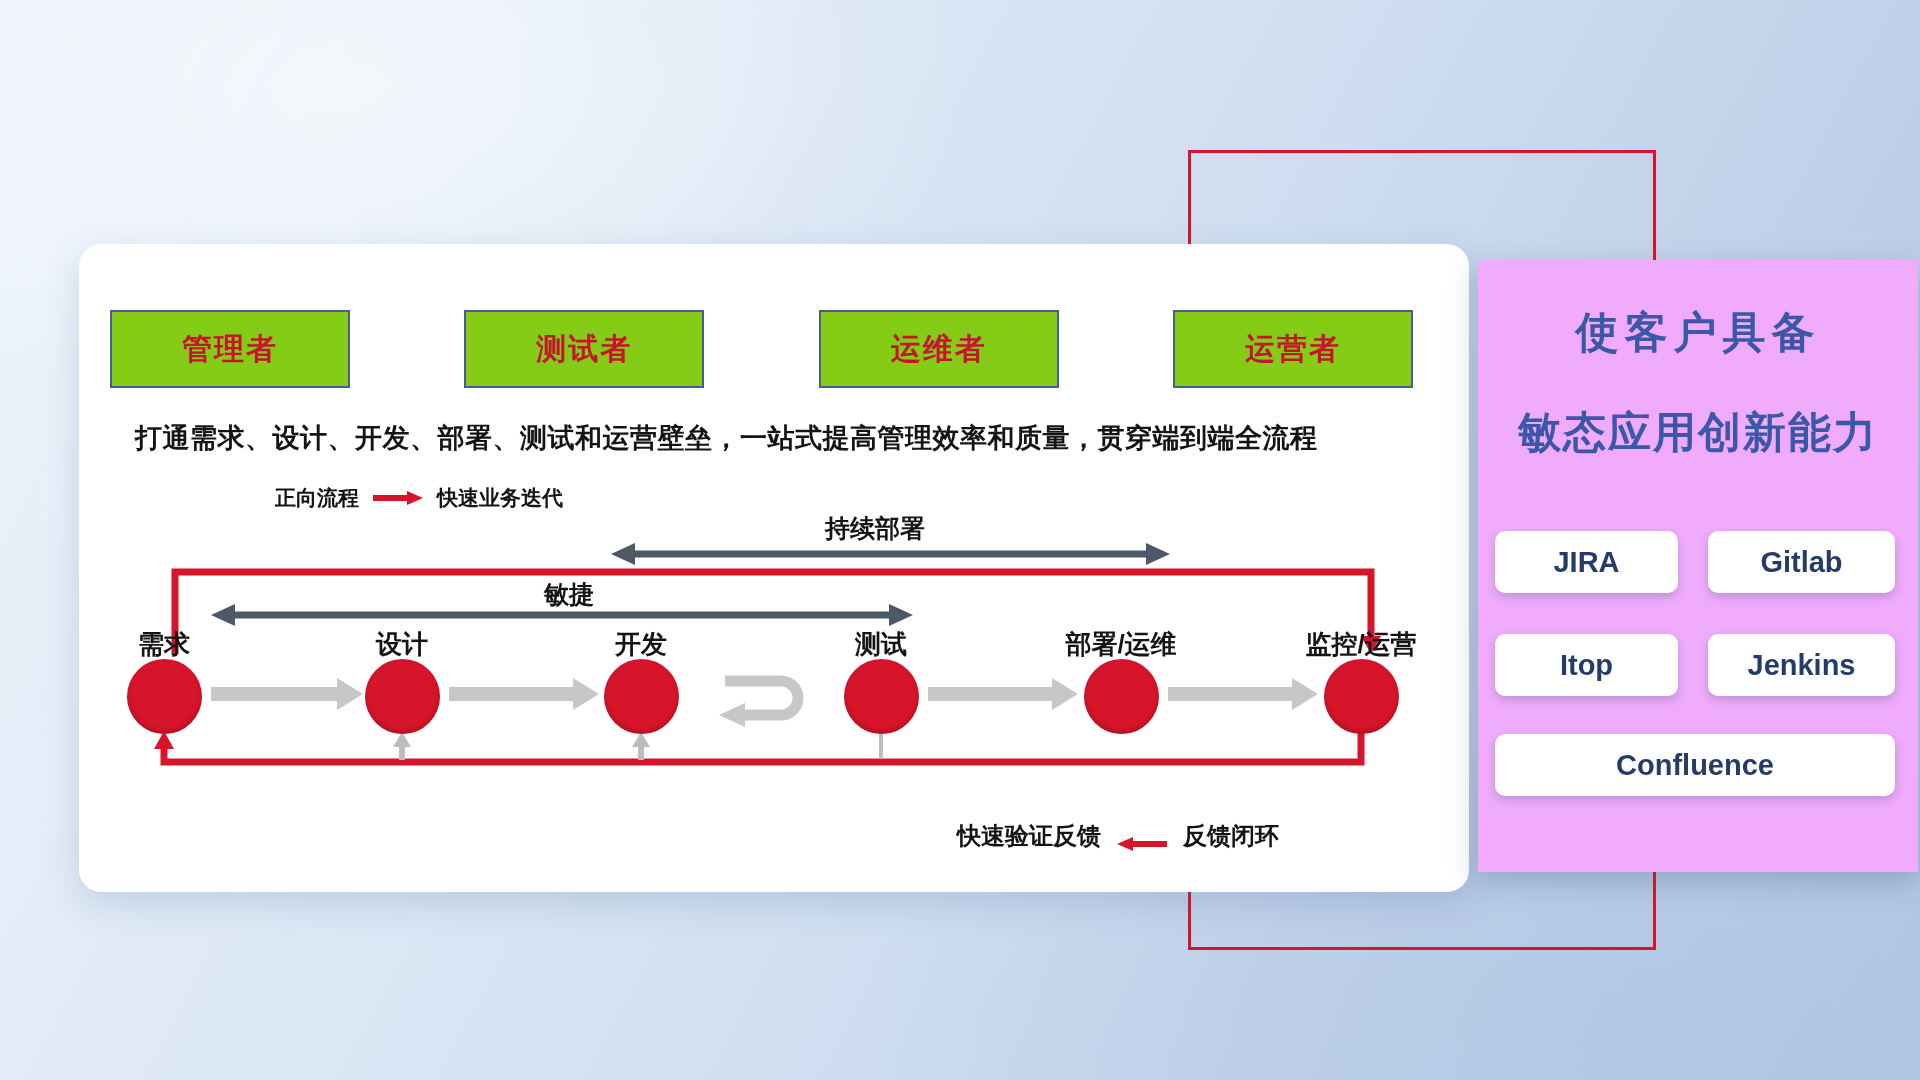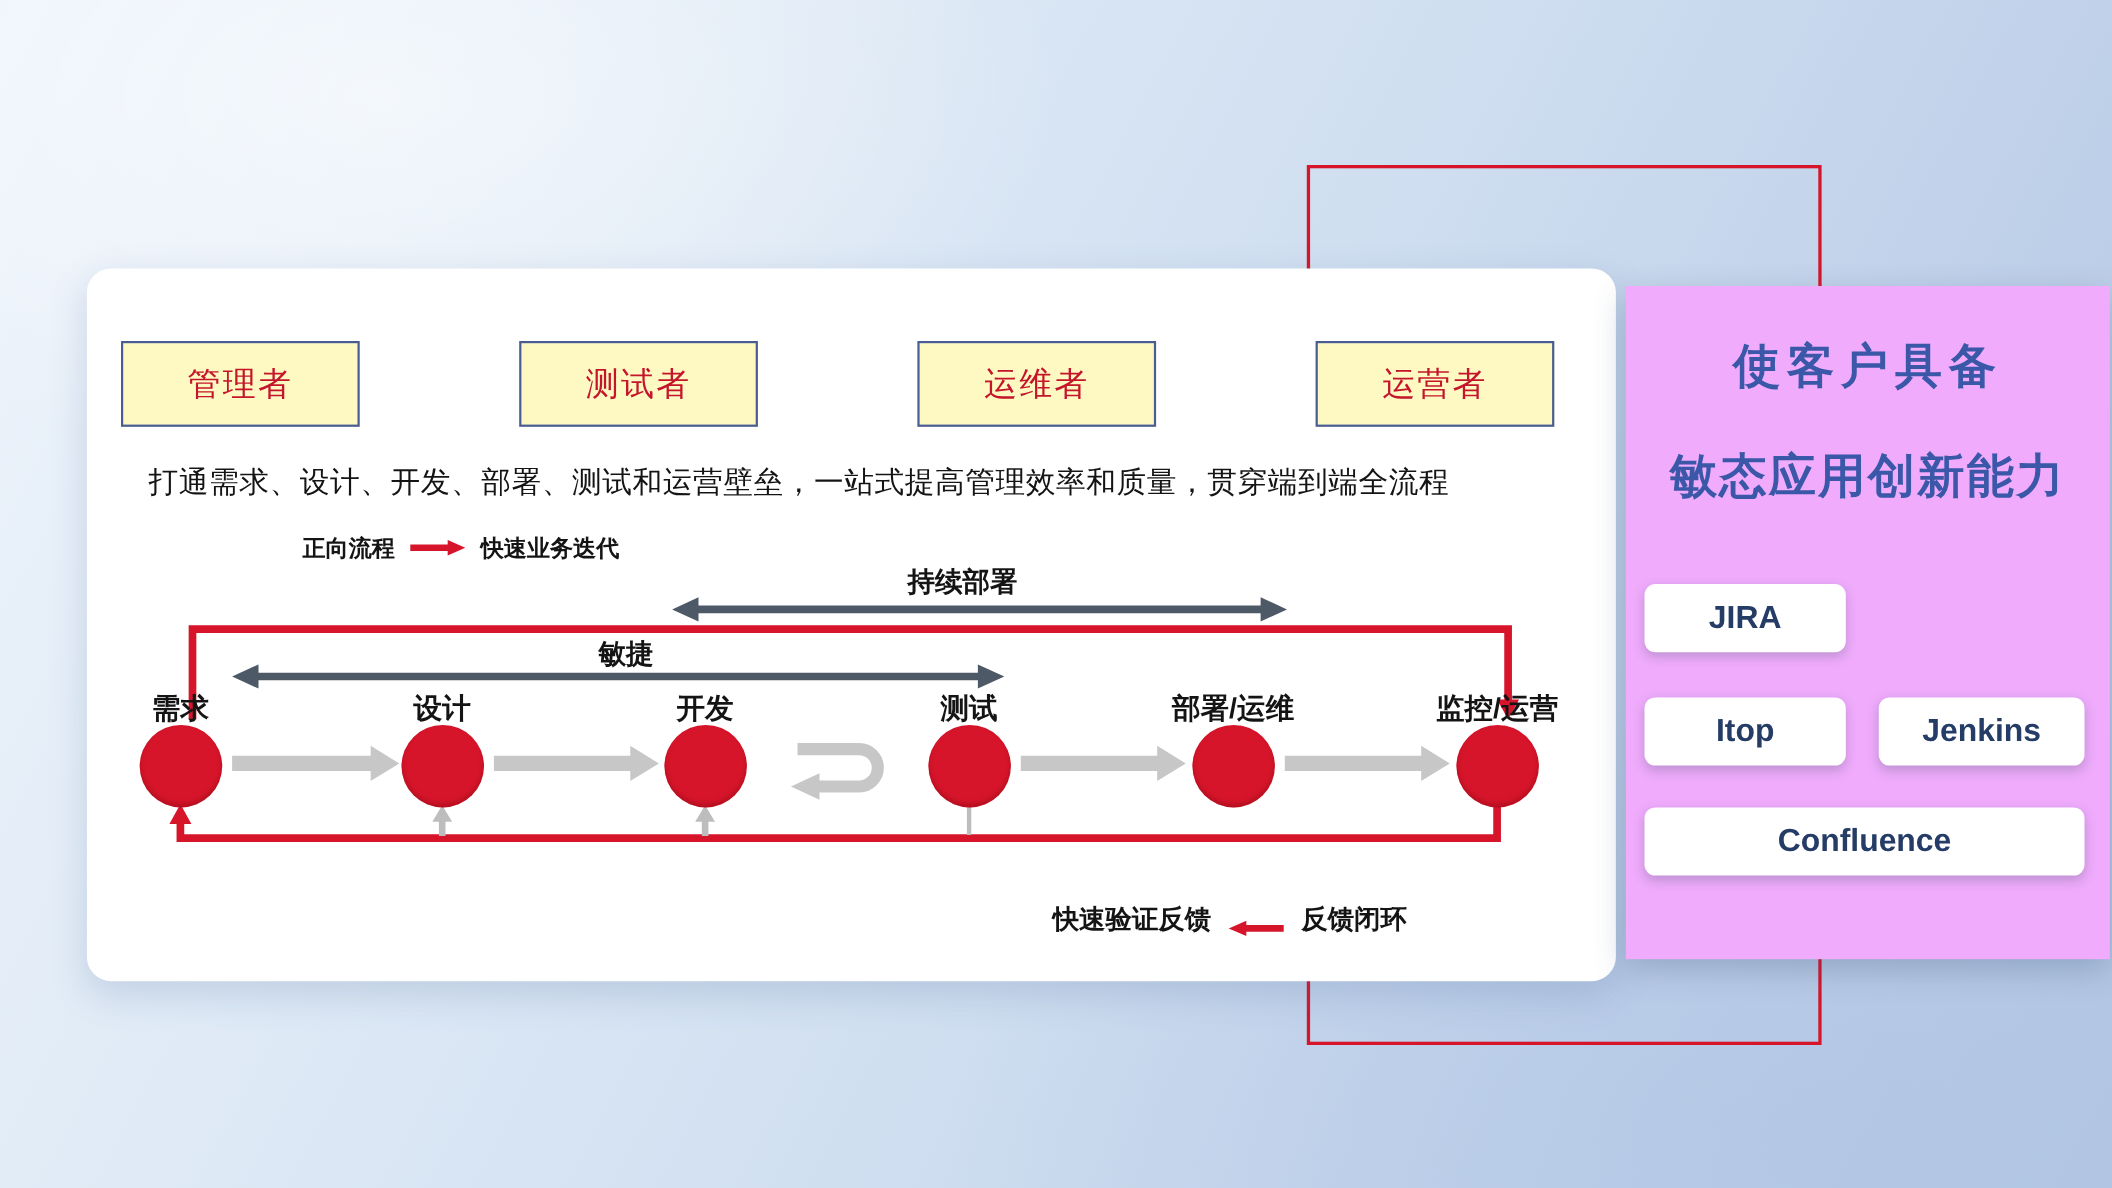--- a/index.html
+++ b/index.html
@@ -22,25 +22,25 @@
   .red-frame { position:absolute; left:1188px; top:150px; width:468px; height:800px;
     border:3px solid #d6152b; z-index:0; }
 
   
   .card { position:absolute; left:79px; top:244px; width:1390px; height:648px;
     background:#ffffff; border-radius:22px; z-index:2;
     box-shadow:0 12px 34px rgba(70,100,150,0.20); }
 
   .roles { position:absolute; left:31px; top:66px; width:1303px;
     display:flex; justify-content:space-between; }
-  .role { width:217px; height:78px; border:2px solid #4a5c94; background:#fef9c3;
+  .role { width:240px; height:78px; border:2px solid #4a5c94; background:#84cc16;
     display:flex; align-items:center; justify-content:center;
-    font-size:30px; font-weight:normal; color:#c4152b; letter-spacing:2px; }
+    font-size:30px; font-weight:bold; color:#c4152b; letter-spacing:2px; }
 
-  .subtitle { position:absolute; left:56px; top:176px; font-size:27px; font-weight:normal;
+  .subtitle { position:absolute; left:56px; top:176px; font-size:27px; font-weight:bold;
     color:#141414; white-space:nowrap; letter-spacing:0.5px; }
 
   .legend-top { position:absolute; left:196px; top:240px; display:flex; align-items:center;
     gap:12px; font-size:21px; font-weight:bold; color:#141414; }
   .legend-bottom { position:absolute; left:878px; top:576px; display:flex; align-items:flex-end;
     gap:14px; font-size:24px; font-weight:bold; color:#141414; }
 
   .span-label { position:absolute; font-size:25px; font-weight:bold; color:#141414; text-align:center; }
   .span-cd { left:716px; top:268px; width:160px; }
   .span-agile { left:430px; top:334px; width:120px; }
@@ -162,17 +162,18 @@
         <polygon points="18,1 18,15 2,8" fill="#d6152b"></polygon>
       </svg>
       <span>反馈闭环</span>
     </div>
   </div>
 
   <div class="side-panel">
     <div class="panel-title panel-title-1">使客户具备</div>
     <div class="panel-title panel-title-2">敏态应用创新能力</div>
     <div class="tool-chip chip-jira">JIRA</div>
+    <div class="tool-chip chip-gitlab">Gitlab</div>
     <div class="tool-chip chip-itop">Itop</div>
     <div class="tool-chip chip-jenkins">Jenkins</div>
     <div class="tool-chip chip-confluence">Confluence</div>
   </div>
 </div>
 
 </body></html>

